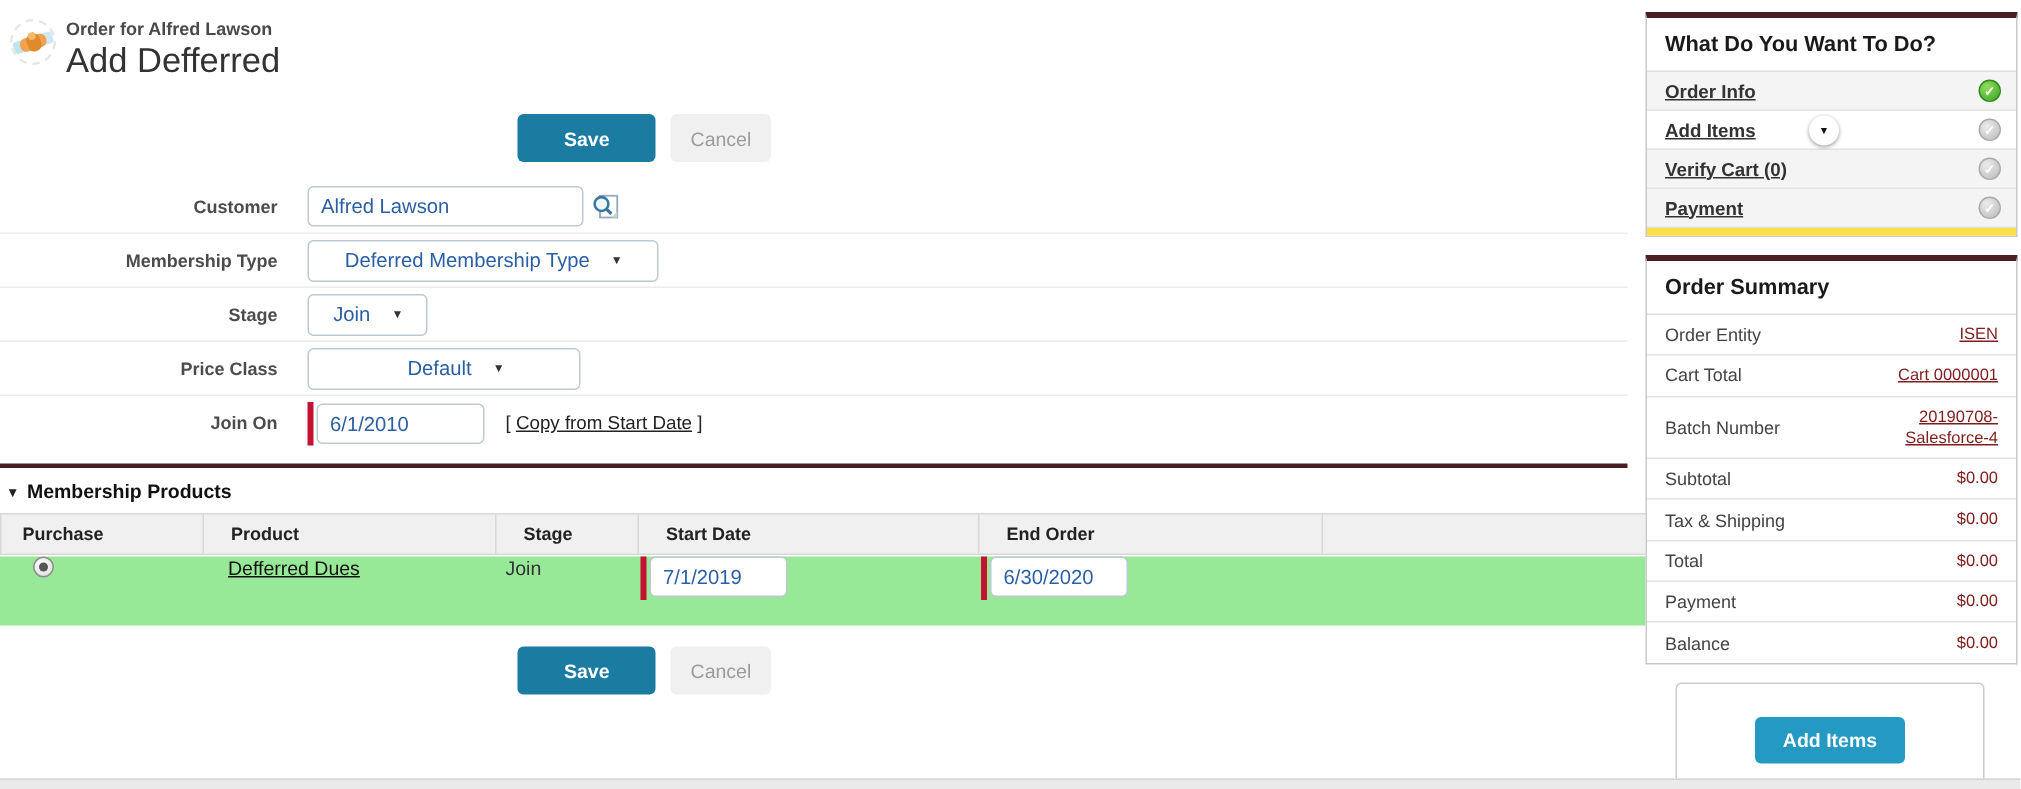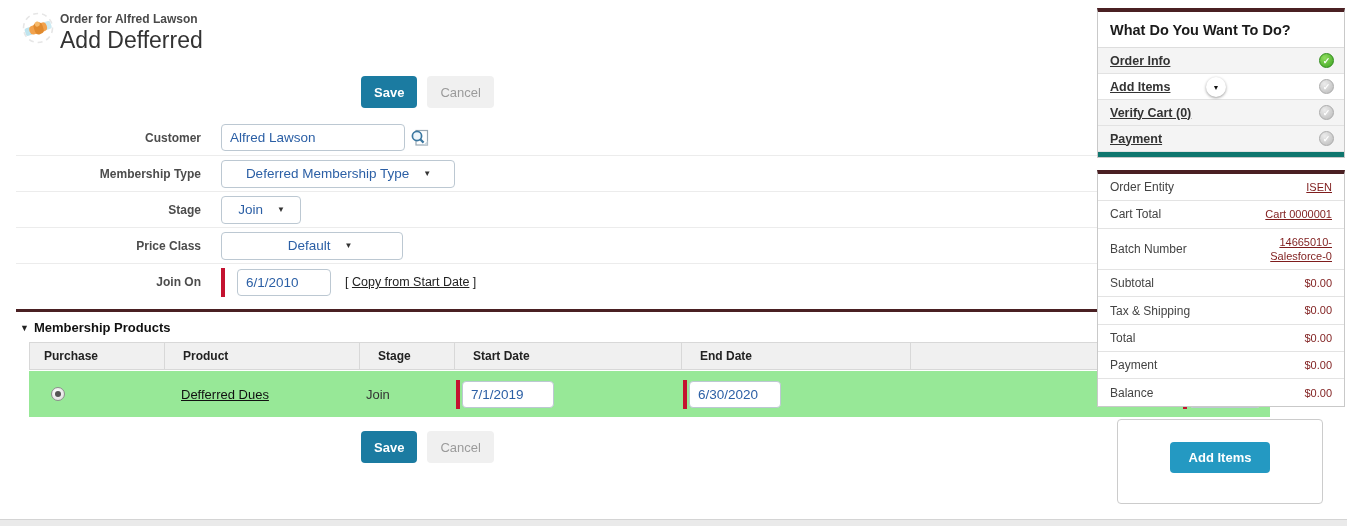--- a/index.html
+++ b/index.html
@@ -1,87 +1,87 @@
 <!DOCTYPE html>
 <html><head>
 <meta charset="utf-8">
 <style>
   * { box-sizing: border-box; margin: 0; padding: 0; }
   html,body { width:1347px; height:526px; overflow:hidden; background:#fff;
     font-family:"Liberation Sans", sans-serif; position:relative; }
 
   
-  .main { position:absolute; left:16px; top:0; width:1085px; }
+  .main { position:absolute; left:0; top:0; width:1085px; }
 
   .page-header { display:flex; align-items:flex-start; padding:8px 0 0 6px; }
   .hs-icon { width:32px; height:32px; margin:4px 6px 0 0; flex:none; }
   .eyebrow { font-size:12px; font-weight:700; color:#4a4a4a; padding-top:4px; }
   .page-title { font-size:23px; color:#333; font-weight:400; margin-top:1px; }
 
   .btn-row { padding-left:345px; display:flex; align-items:center; }
   .btn-row.top { margin-top:22px; }
   .btn-row.bottom { margin-top:14px; }
   .btn-save { background:#1b7ba1; color:#fff; font-weight:700; font-size:13px;
-    border:none; border-radius:4px; padding:0 13px; height:32px; cursor:pointer;
+    border:none; border-radius:4px; padding:0 31px; height:32px; cursor:pointer;
     font-family:"Liberation Sans", sans-serif; }
   .btn-cancel { background:#f0f0f0; color:#9b9b9b; font-size:13px; border:none;
     border-radius:4px; padding:0 13px; height:32px; margin-left:10px; cursor:pointer;
     font-family:"Liberation Sans", sans-serif;text-align:right; }
 
   .form { margin-top:12px; }
   .form-row { display:flex; align-items:center; height:36px; border-bottom:1px solid #ececec; }
   .form-label { width:185px; text-align:right; font-size:12px; font-weight:700; color:#4c4c4c; flex:none; }
   .form-ctl { margin-left:20px; display:flex; align-items:center; }
   .sf-input { height:27px; border:1px solid #bcc8d2; border-radius:4px; padding:0 8px;
     font-size:13.5px; color:#2b5fa5; font-family:"Liberation Sans", sans-serif; background:#fff; }
   .sf-select { height:28px; border:1px solid #bcc8d2; border-radius:4px; background:#fff;
     display:flex; align-items:center; justify-content:center; padding:0 9px 0 10px;
     font-size:13.5px; color:#2b5fa5; cursor:pointer; }
   .caret { font-size:8px; color:#333; margin-left:14px; }
   .w-cust { width:184px; } .w-mtype { width:234px; } .w-stage { width:80px; } .w-pclass { width:182px;padding-left:25px; }
-  .w-join { width:94px;margin-left:10px; }
+  .w-join { width:112px; }
   .req-bar { width:4px; height:29px; background:#c41230; margin-right:2px; flex:none; }
   .lookup-btn { margin-left:5px; width:20px; height:20px; cursor:pointer; background:none; border:none; padding:0; }
   .copy-link-wrap { margin-left:14px; font-size:12.5px; color:#222; }
   .copy-link { color:#222; text-decoration:underline; cursor:pointer; }
 
   .maroon-line { height:3px; background:#4a2023; margin-top:9px; }
 
   .section-head { display:flex; align-items:center; padding:8px 0 7px 4px;
     font-size:13px; font-weight:700; color:#111; }
   .tri { font-size:9px; color:#222; margin-right:5px; }
 
-  .ptable { margin-left:13px; width:1241px; font-size:12px; }
+  .ptable { margin-left:0; width:1241px; font-size:12px; }
   .thead { display:flex; background:#f0f0f0; border:1px solid #d8d8d8; height:28px;
     align-items:center; font-weight:700; color:#222; }
   .th { border-left:1px solid #d8d8d8; height:100%; display:flex; align-items:center; padding-left:18px; }
   .th:first-child { border-left:none; padding-left:14px; }
   .c1{width:134px;flex:none;} .c2{width:195px;flex:none;} .c3{width:95px;flex:none;}
   .c4{width:227px;flex:none;} .c5{width:229px;flex:none;} .c6{flex:1; justify-content:flex-end; padding-right:10px;}
   .trow { display:flex; background:#97e897; height:46px; align-items:center; margin-top:1px; }
-  .td { display:flex; align-items:center; height:100%; }
+  .td { display:flex; align-items:flex-start; height:100%; }
   .td.c1 { padding-left:22px; }
   .td.c2 { padding-left:18px; }
   .td.c3 { padding-left:8px; color:#333; font-size:13px; }
   .td.c4, .td.c5 { padding-left:3px; }
   .td.c6 { justify-content:flex-end; padding-right:9px; }
   .radio { width:14px; height:14px; border-radius:50%; background:radial-gradient(circle at 40% 35%, #ffffff, #d8d8d8);
     border:1px solid #8e8e8e; position:relative; cursor:pointer; }
   .radio::after { content:""; position:absolute; left:3px; top:3px; width:6px; height:6px;
     border-radius:50%; background:#555; }
   .prod-link { color:#111; font-size:13px; text-decoration:underline; cursor:pointer; }
   .date-input { width:92px; font-size:13.5px; }
   .price-input { width:72px; text-align:right; font-size:13.5px; }
 
   
   .sidebar { position:absolute; left:1097px; top:8px; width:248px; }
   .panel { border:1px solid #c9c9c9; border-top:4px solid #4a2023; background:#fff; }
   .panel + .panel { margin-top:12px; }
   .panel-title { font-size:14.5px; font-weight:700; color:#1a1a1a; padding:10px 12px 9px; border-bottom:1px solid #ddd; }
-  .nav-list { background:#0f766e; padding-bottom:5px; }
+  .nav-list { background:#fde047; padding-bottom:5px; }
   .nav-item { position:relative; display:flex; align-items:center; height:26px;
     padding:0 10px 0 12px; border-bottom:1px solid #e2e2e2; background:#f4f4f4; cursor:pointer; }
   .nav-item.active { background:#fff; }
   .nav-link { font-size:12.5px; font-weight:700; color:#333; text-decoration:underline; }
   .dd-circle { position:absolute; left:108px; top:3px; width:20px; height:20px; border-radius:50%;
     background:#fff; box-shadow:0 1px 3px rgba(0,0,0,0.4); display:flex; align-items:center;
     justify-content:center; font-size:7px; color:#111; cursor:pointer; }
   .check { width:15px; height:15px; border-radius:50%; margin-left:auto; flex:none;
     display:flex; align-items:center; justify-content:center; color:#fff; font-size:9px; font-weight:700; }
   .check.complete { background:radial-gradient(circle at 35% 30%, #8fdd5e, #3da322); border:1px solid #2f8c1a; }
@@ -194,21 +194,21 @@
     <span class="tri">▼</span>
     <span>Membership Products</span>
   </div>
 
   <div class="ptable">
     <div class="thead">
       <div class="th c1">Purchase</div>
       <div class="th c2">Product</div>
       <div class="th c3">Stage</div>
       <div class="th c4">Start Date</div>
-      <div class="th c5">End Date</div>
+      <div class="th c5">End Order</div>
       <div class="th c6">Price</div>
     </div>
     <div class="trow">
       <div class="td c1">
           <span class="radio"></span>
         </div>
       <div class="td c2">
           <a class="prod-link">Defferred Dues</a>
         </div>
       <div class="td c3">Join</div>
@@ -253,31 +253,32 @@
         <span class="check pending"></span>
       </div>
       <div class="nav-item">
         <a class="nav-link">Payment</a>
         <span class="check pending"></span>
       </div>
     </div>
   </div>
 
   <div class="panel">
+    <div class="panel-title">Order Summary</div>
     <div class="sum-row">
       <span class="sum-label">Order Entity</span>
       <a class="sum-value link">ISEN</a>
     </div>
     <div class="sum-row">
       <span class="sum-label">Cart Total</span>
       <a class="sum-value link">Cart 0000001</a>
     </div>
     <div class="sum-row">
       <span class="sum-label">Batch Number</span>
-      <a class="sum-value link" style="max-width:95px;">14665010-Salesforce-0</a>
+      <a class="sum-value link" style="max-width:95px;">20190708-Salesforce-4</a>
     </div>
     <div class="sum-row">
       <span class="sum-label">Subtotal</span>
       <span class="sum-value">$0.00</span>
     </div>
     <div class="sum-row">
       <span class="sum-label">Tax &amp; Shipping</span>
       <span class="sum-value">$0.00</span>
     </div>
     <div class="sum-row">

